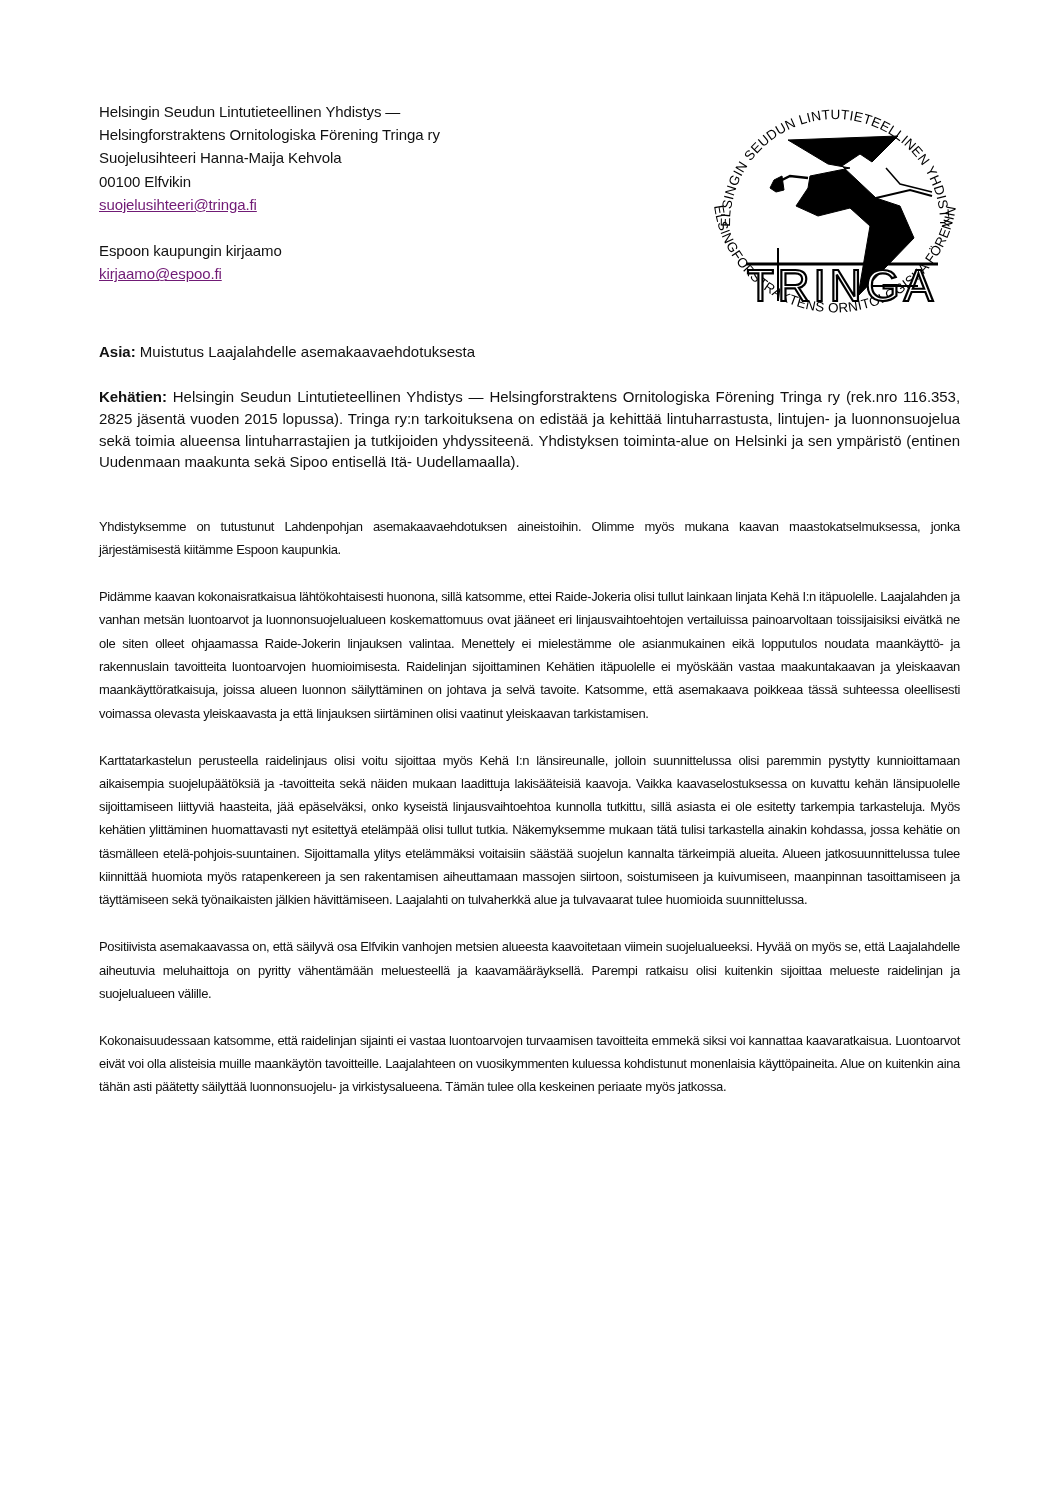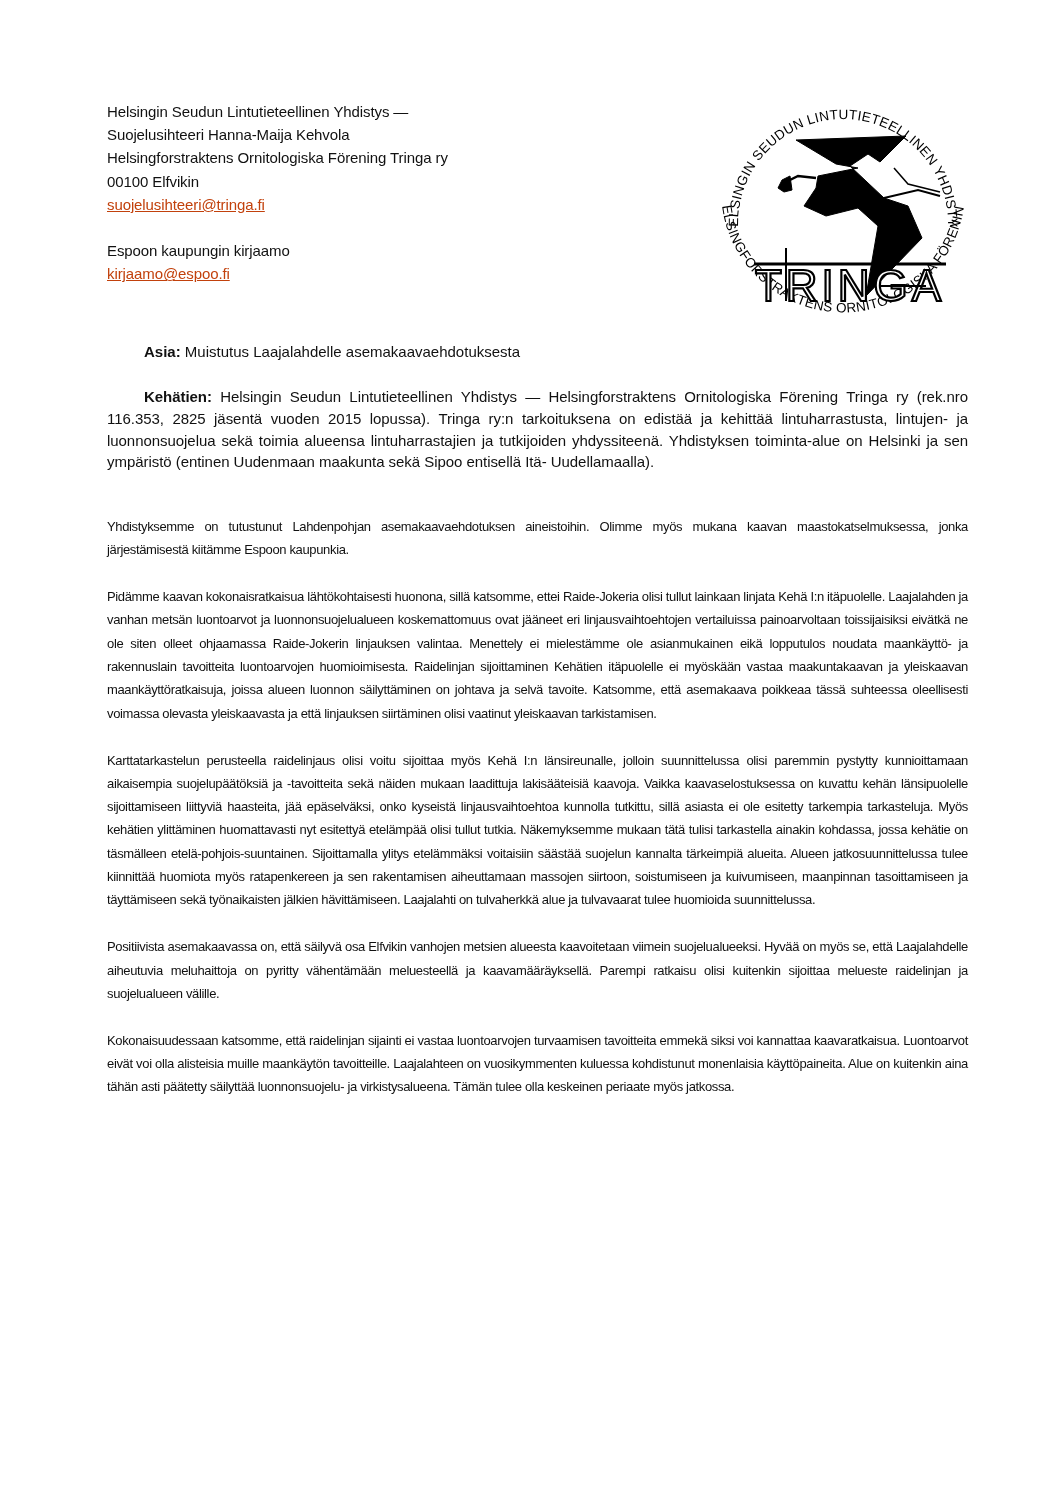--- a/index.html
+++ b/index.html
@@ -10,37 +10,37 @@
     body {
       width: 1058px;
       height: 1497px;
       position: relative;
       overflow: hidden;
       font-family: "Liberation Sans", sans-serif;
       color: #111111;
     }
     .page {
       position: absolute;
-      left: 8px; top: 0;
+      left: 0; top: 0;
       width: 1046px;
       height: 1497px;
       background: #ffffff;
     }
     .sender-block {
       position: absolute;
       left: 99px;
       top: 100px;
       font-size: 15px;
       line-height: 23.2px;
       letter-spacing: -0.1px;
     }
     .sender-block .line { display: block; white-space: nowrap; }
     .sender-block .gap { display: block; height: 23.2px; }
     a.link {
-      color: #c2410c;
+      color: #701a75;
       text-decoration: underline;
     }
     .logo {
       position: absolute;
       left: 700px;
       top: 96px;
       width: 270px;
       height: 262px;
     }
     .meta {
@@ -50,21 +50,21 @@
       line-height: 22px;
     }
     .subject { top: 341px; white-space: nowrap; }
     .sender-desc {
       top: 386px;
       width: 861px;
       text-align: justify;
       line-height: 21.8px;
       letter-spacing: -0.05px;
     }
-    .meta .label { font-weight: bold; margin-left: 37px; }
+    .meta .label { font-weight: bold; }
     .body-text {
       position: absolute;
       left: 99px;
       top: 515px;
       width: 861px;
       font-family: "Liberation Sans Narrow", "Liberation Sans", sans-serif;
       font-size: 13px;
       line-height: 23.3px;
       letter-spacing: -0.35px;
     }
@@ -73,22 +73,22 @@
       text-align: justify;
     }
   </style>
 </head>
 <body>
 
 <div class="page">
 
   <div class="sender-block">
     <span class="line">Helsingin Seudun Lintutieteellinen Yhdistys —</span>
+    <span class="line">Helsingforstraktens Ornitologiska Förening Tringa ry</span>
     <span class="line">Suojelusihteeri Hanna-Maija Kehvola</span>
-    <span class="line">Helsingforstraktens Ornitologiska Förening Tringa ry</span>
     <span class="line">00100 Elfvikin</span>
     <span class="line"><a class="link" title="suojelusihteeri@tringa.fi">suojelusihteeri@tringa.fi</a></span>
     <span class="gap"></span>
     <span class="line">Espoon kaupungin kirjaamo</span>
     <span class="line"><a class="link" title="kirjaamo@espoo.fi">kirjaamo@espoo.fi</a></span>
   </div>
 
   <div class="logo">
     <svg width="270" height="262" viewBox="0 0 270 262">
       <defs>

